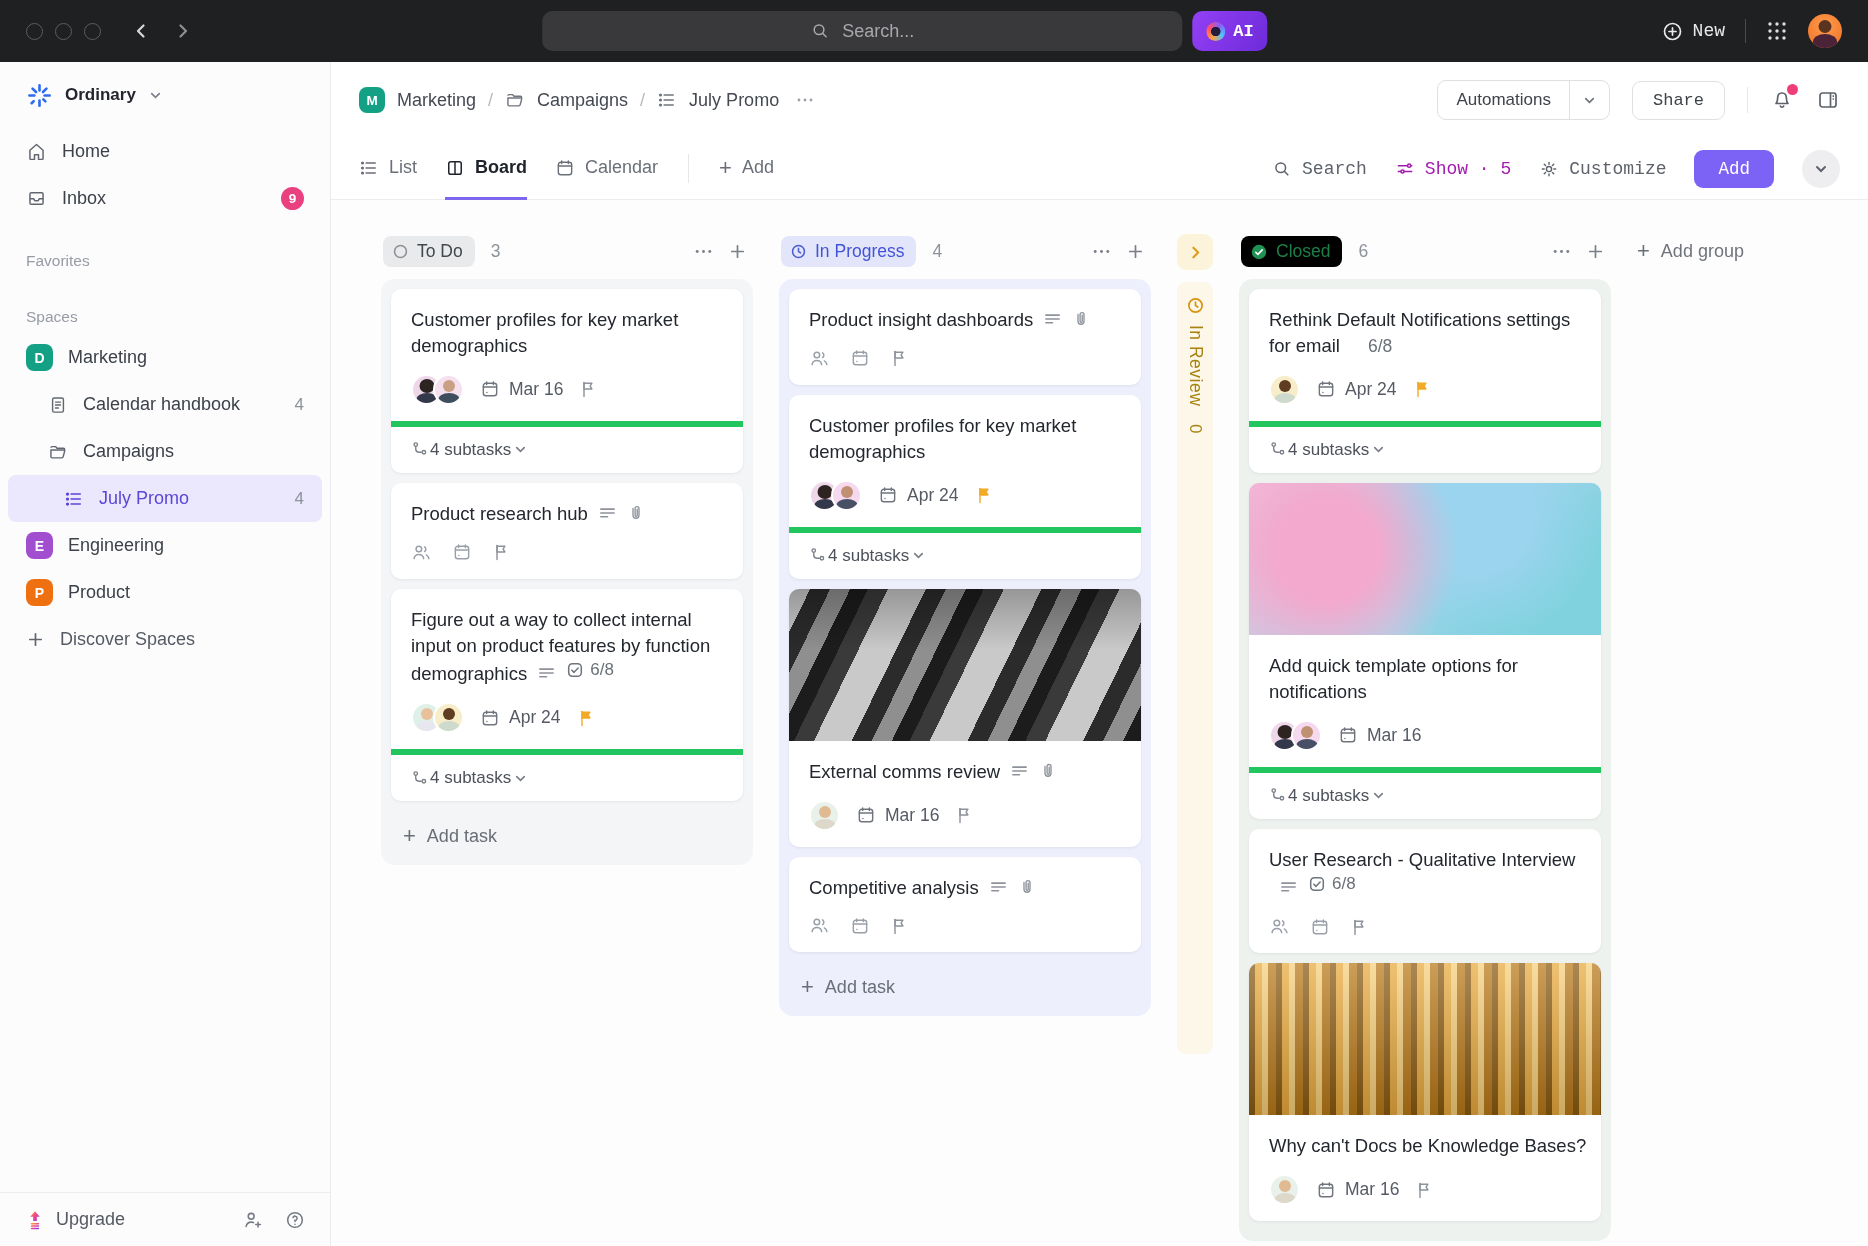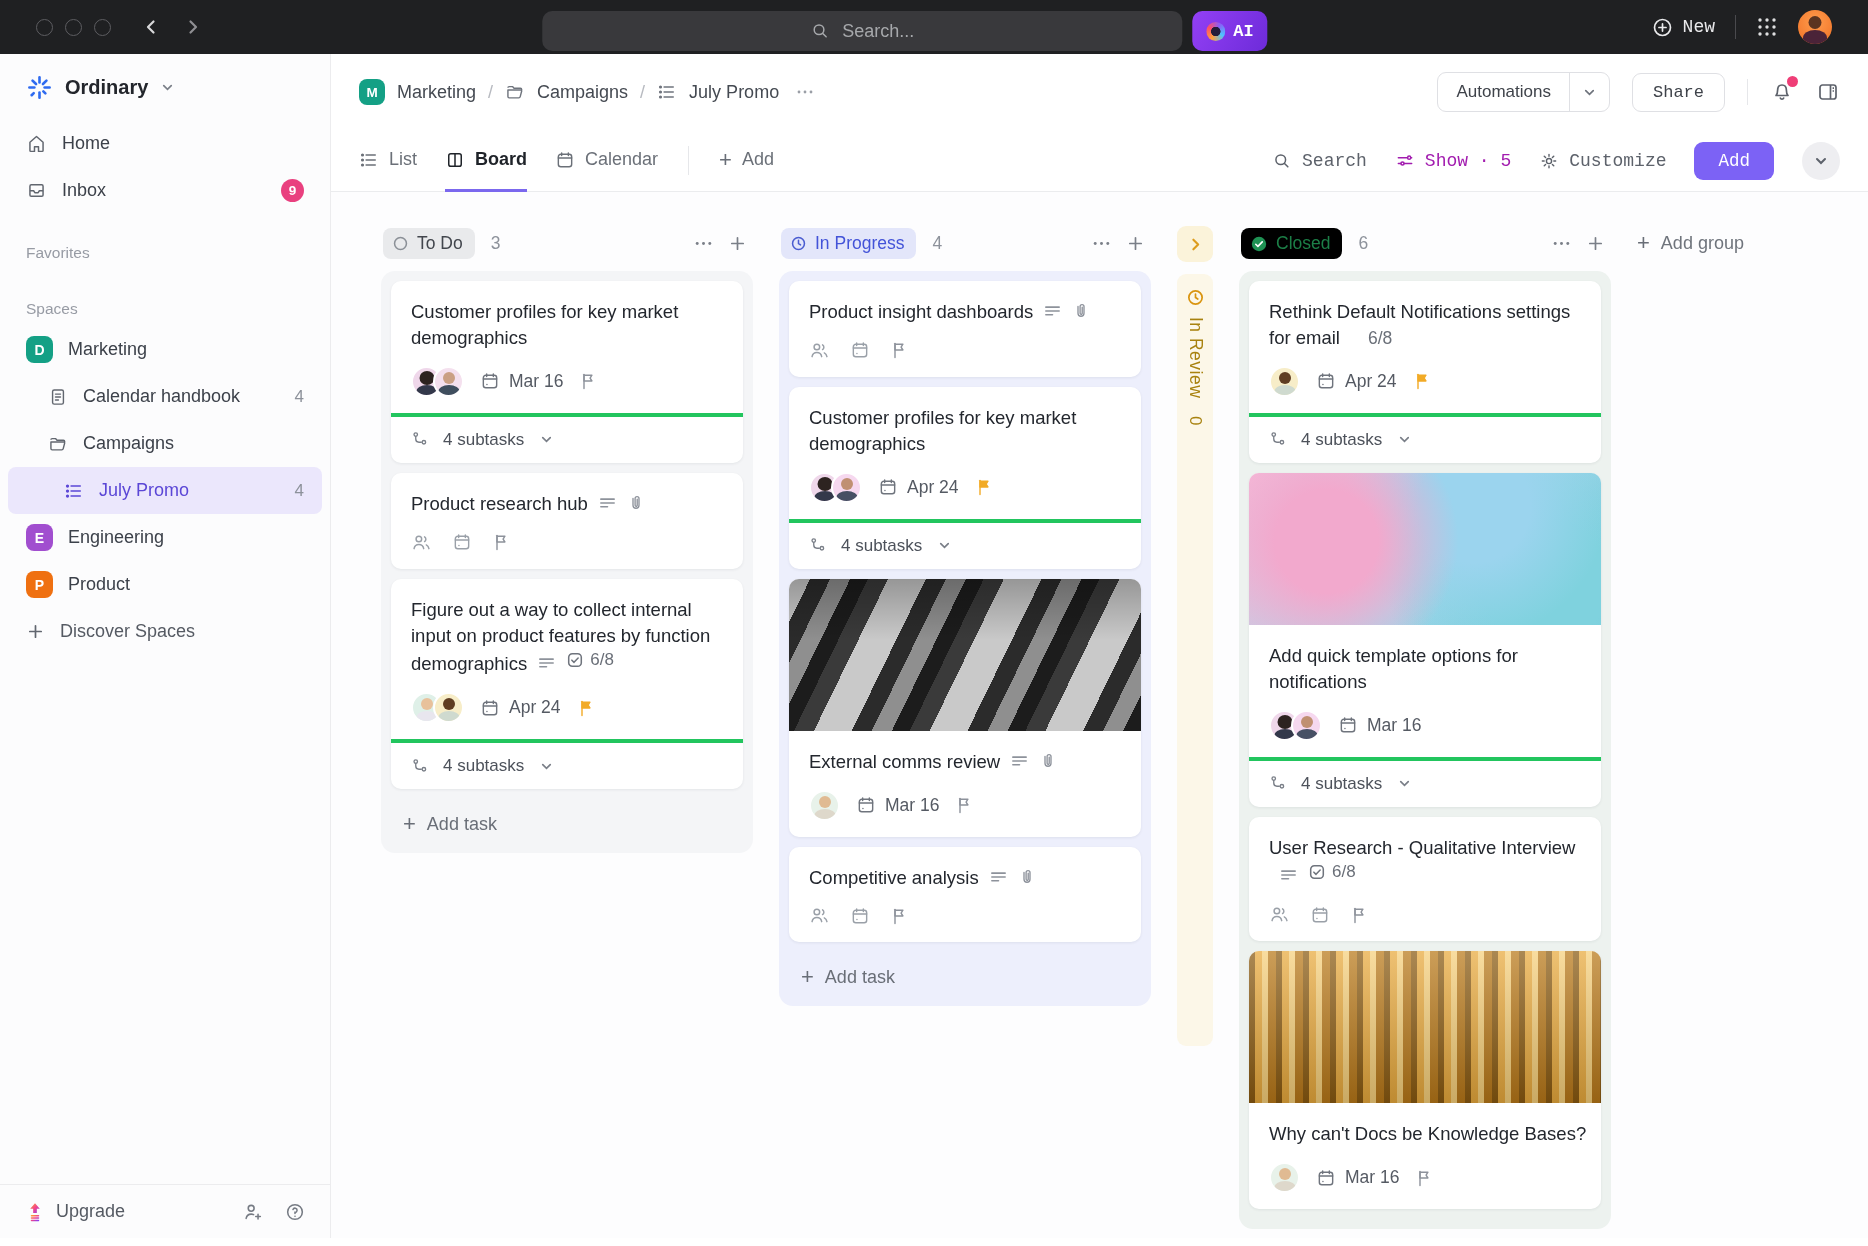--- a/index.html
+++ b/index.html
@@ -1,20 +1,20 @@
 <!DOCTYPE html>
 <html><head>
 <meta charset="utf-8">
 <style>
   *{margin:0;padding:0;box-sizing:border-box}
   html,body{width:1868px;height:1246px;overflow:hidden;font-family:"Liberation Sans",sans-serif;background:#fff}
   button{background:none;border:none;font-family:Liberation Mono, monospace;cursor:pointer;padding:0}
 
   
-  .topbar{position:relative;height:54px;background:#1f2022;display:flex;align-items:center;padding:0 36px}
+  .topbar{position:relative;height:62px;background:#1f2022;display:flex;align-items:center;padding:0 26px}
   .tl-group{display:flex;gap:12px;margin-right:30px}
   .tl{width:17px;height:17px;border-radius:50%;border:1.5px solid #5d5d61;display:inline-block}
   .nav-arrow{color:#d8d8da;display:flex;align-items:center;margin-right:22px}
   .nav-arrow.fwd{color:#8f8f93;margin-right:0}
   .topbar-center{position:absolute;left:50%;top:11px;transform:translateX(-54%);display:flex;gap:10px;align-items:center}
   .search-pill{width:640px;height:40px;background:#39393c;border-radius:10px;display:flex;align-items:center;justify-content:center;gap:12px;color:#a6a8ab;font-size:18px}
   .ai-btn{height:40px;border-radius:10px;padding:0 14px;display:flex;align-items:center;gap:8px;color:#fff;font-size:17px;font-weight:700;background:linear-gradient(120deg,#9340f5,#6d2bd9)}
   .ai-ring{width:19px;height:19px;border-radius:50%;background:radial-gradient(circle,#241c3a 0 4.5px,transparent 5px),conic-gradient(from 210deg,#ff9d3d,#ff4d6b,#8a5cf7,#4dc3ff,#ff9d3d)}
   .topbar-right{margin-left:auto;display:flex;align-items:center;gap:20px}
   .new-btn{display:flex;align-items:center;gap:10px;color:#e9e9eb;font-size:18px}
@@ -23,21 +23,21 @@
   .user-av{width:34px;height:34px;border-radius:50%;position:relative;overflow:hidden;background:radial-gradient(circle at 50% 35%,#ff9c4d,#ef6f23)}
   .user-av .av-head{position:absolute;left:50%;top:6px;transform:translateX(-50%);width:13px;height:13px;border-radius:50%;background:#5b3420}
   .user-av .av-body{position:absolute;left:50%;top:20px;transform:translateX(-50%);width:24px;height:16px;border-radius:50% 50% 0 0;background:#4a2338}
 
   
   .shell{display:flex;height:1184px}
   .sidebar{width:331px;flex:none;background:#fcfcfd;border-right:1px solid #ececee;display:flex;flex-direction:column}
   .main{flex:1;display:flex;flex-direction:column;background:#fff;min-width:0}
 
   
-  .ws-row{height:66px;display:flex;align-items:center;gap:12px;padding:0 26px;font-size:20px;font-weight:700;color:#23262c}
+  .ws-row{height:66px;display:flex;align-items:center;gap:12px;padding:0 26px;font-size:17px;font-weight:700;color:#23262c}
   .srow{height:47px;display:flex;align-items:center;gap:15px;padding-left:26px;padding-right:26px;font-size:18px;color:#3c414a;position:relative}
   .srow .cnt{position:absolute;right:26px;color:#8d929b;font-size:17px}
   .badge-pink{position:absolute;right:26px;width:23px;height:23px;border-radius:50%;background:#e9407f;color:#fff;font-size:13.5px;font-weight:700;display:flex;align-items:center;justify-content:center}
   .sec{margin:30px 0 8px;padding-left:26px;font-size:15.5px;color:#979ba4}
   .sp-badge{width:27px;height:27px;border-radius:8px;color:#fff;font-size:14px;font-weight:700;display:flex;align-items:center;justify-content:center;flex:none}
   .lvl2{padding-left:48px}
   .srow.sel{background:#ebe7fc;border-radius:8px;margin:0 8px;padding-left:56px;color:#5b47d6;font-weight:500}
   .srow.sel .cnt{right:18px}
   .side-foot{margin-top:auto;border-top:1px solid #ececee;height:54px;display:flex;align-items:center;padding:0 24px;gap:10px;color:#555a63;font-size:18px}
   .side-foot .right{margin-left:auto;display:flex;gap:20px;color:#767b84}
@@ -99,21 +99,21 @@
   .av-body{position:absolute;left:50%;top:17px;transform:translateX(-50%);width:22px;height:14px;border-radius:50% 50% 0 0}
   .av-a1{background:#efd7ea}.av-a1 .av-head{width:15px;height:14px;top:3px;background:#2d2320}.av-a1 .av-body{background:#33384a}
   .av-a2{background:#f4e0ee}.av-a2 .av-head{background:#caa084}.av-a2 .av-body{background:#3f4e5e}
   .av-a3{background:#dff0e8}.av-a3 .av-head{background:#e8c19b}.av-a3 .av-body{background:#e8e6ee}
   .av-a4{background:#f7edc8}.av-a4 .av-head{background:#5f3d22}.av-a4 .av-body{background:#cfdacf}
   .av-a5{background:#e8f2ea}.av-a5 .av-head{background:#e0ba92}.av-a5 .av-body{background:#ded8cb}
   .av-a6{background:#f6d8ef}.av-a6 .av-head{background:#c09072}.av-a6 .av-body{background:#475064}
   .date{display:inline-flex;align-items:center;gap:9px;color:#555a63;font-size:17.5px}
   .date .cal{color:#6f747d;display:flex}
   .flagic{display:flex}
-  .csub{border-top:4px solid #22c55e;padding:13px 20px;display:flex;align-items:center;gap:13px;color:#4d525b;font-size:17px}
+  .csub{border-top:6px solid #22c55e;padding:13px 20px;display:flex;align-items:center;color:#4d525b;font-size:17px}
   .csub .chv{margin-left:2px;display:flex}
   .add-task{display:flex;align-items:center;gap:11px;padding:14px 12px 8px;color:#696e77;font-size:18px}
   .plus-g{font-size:22px;line-height:1;color:#696e77}
   .cimg{height:152px}
   .img-bw{background:linear-gradient(180deg,rgba(0,0,0,.25),rgba(0,0,0,0) 40%),repeating-linear-gradient(296deg,#1c1c1c 0 16px,#8f8f8f 16px 34px,#2b2b2b 34px 52px,#c9c9c9 52px 86px,#3a3a3a 86px 104px);}
   .img-watercolor{background:radial-gradient(circle at 22% 45%,#f2a9cd 0 18%,transparent 46%),radial-gradient(circle at 64% 22%,#9bd4ee 0 22%,transparent 52%),radial-gradient(circle at 84% 72%,#7fd2de 0 20%,transparent 50%),linear-gradient(135deg,#f6bcda,#a8d8ec 55%,#74c6d9)}
   .img-gold{background:linear-gradient(180deg,rgba(255,255,255,.28),rgba(0,0,0,.18)),repeating-linear-gradient(90deg,#8a5a10 0 6px,#e8a93c 6px 13px,#f6cf7a 13px 19px,#b87818 19px 27px)}
 
   
   .strip-col{display:flex;flex-direction:column;width:36px;flex:none}

